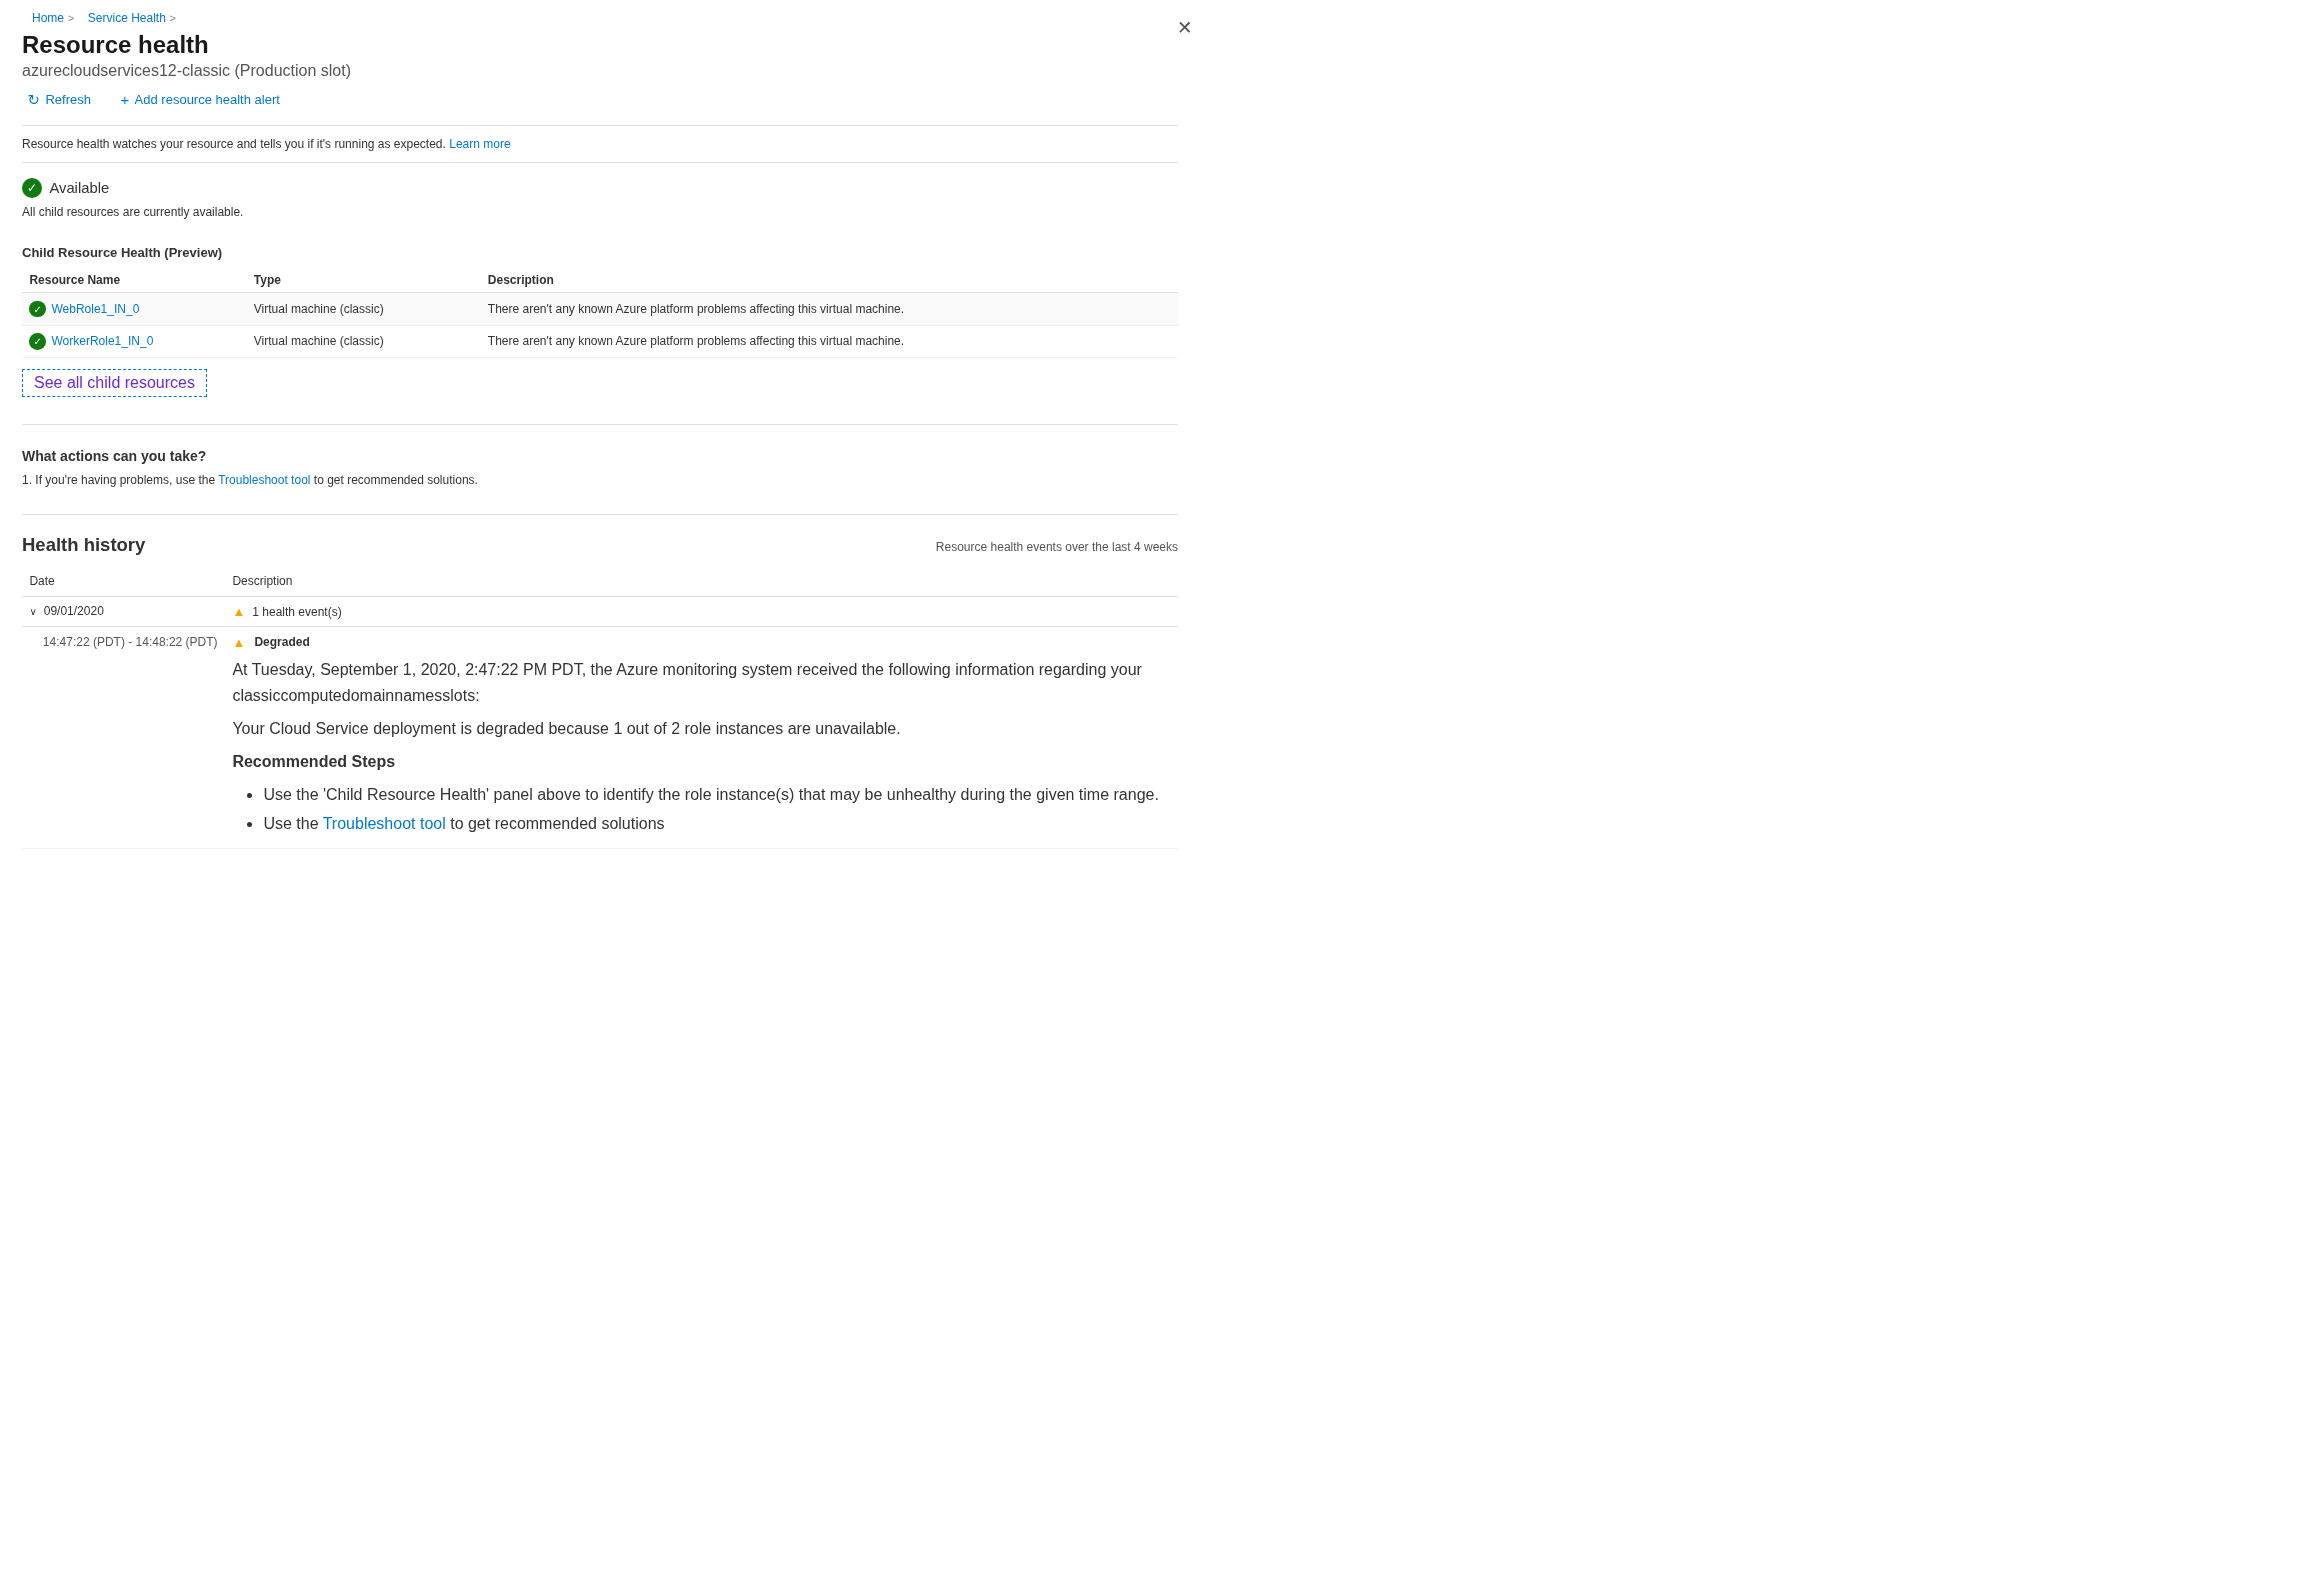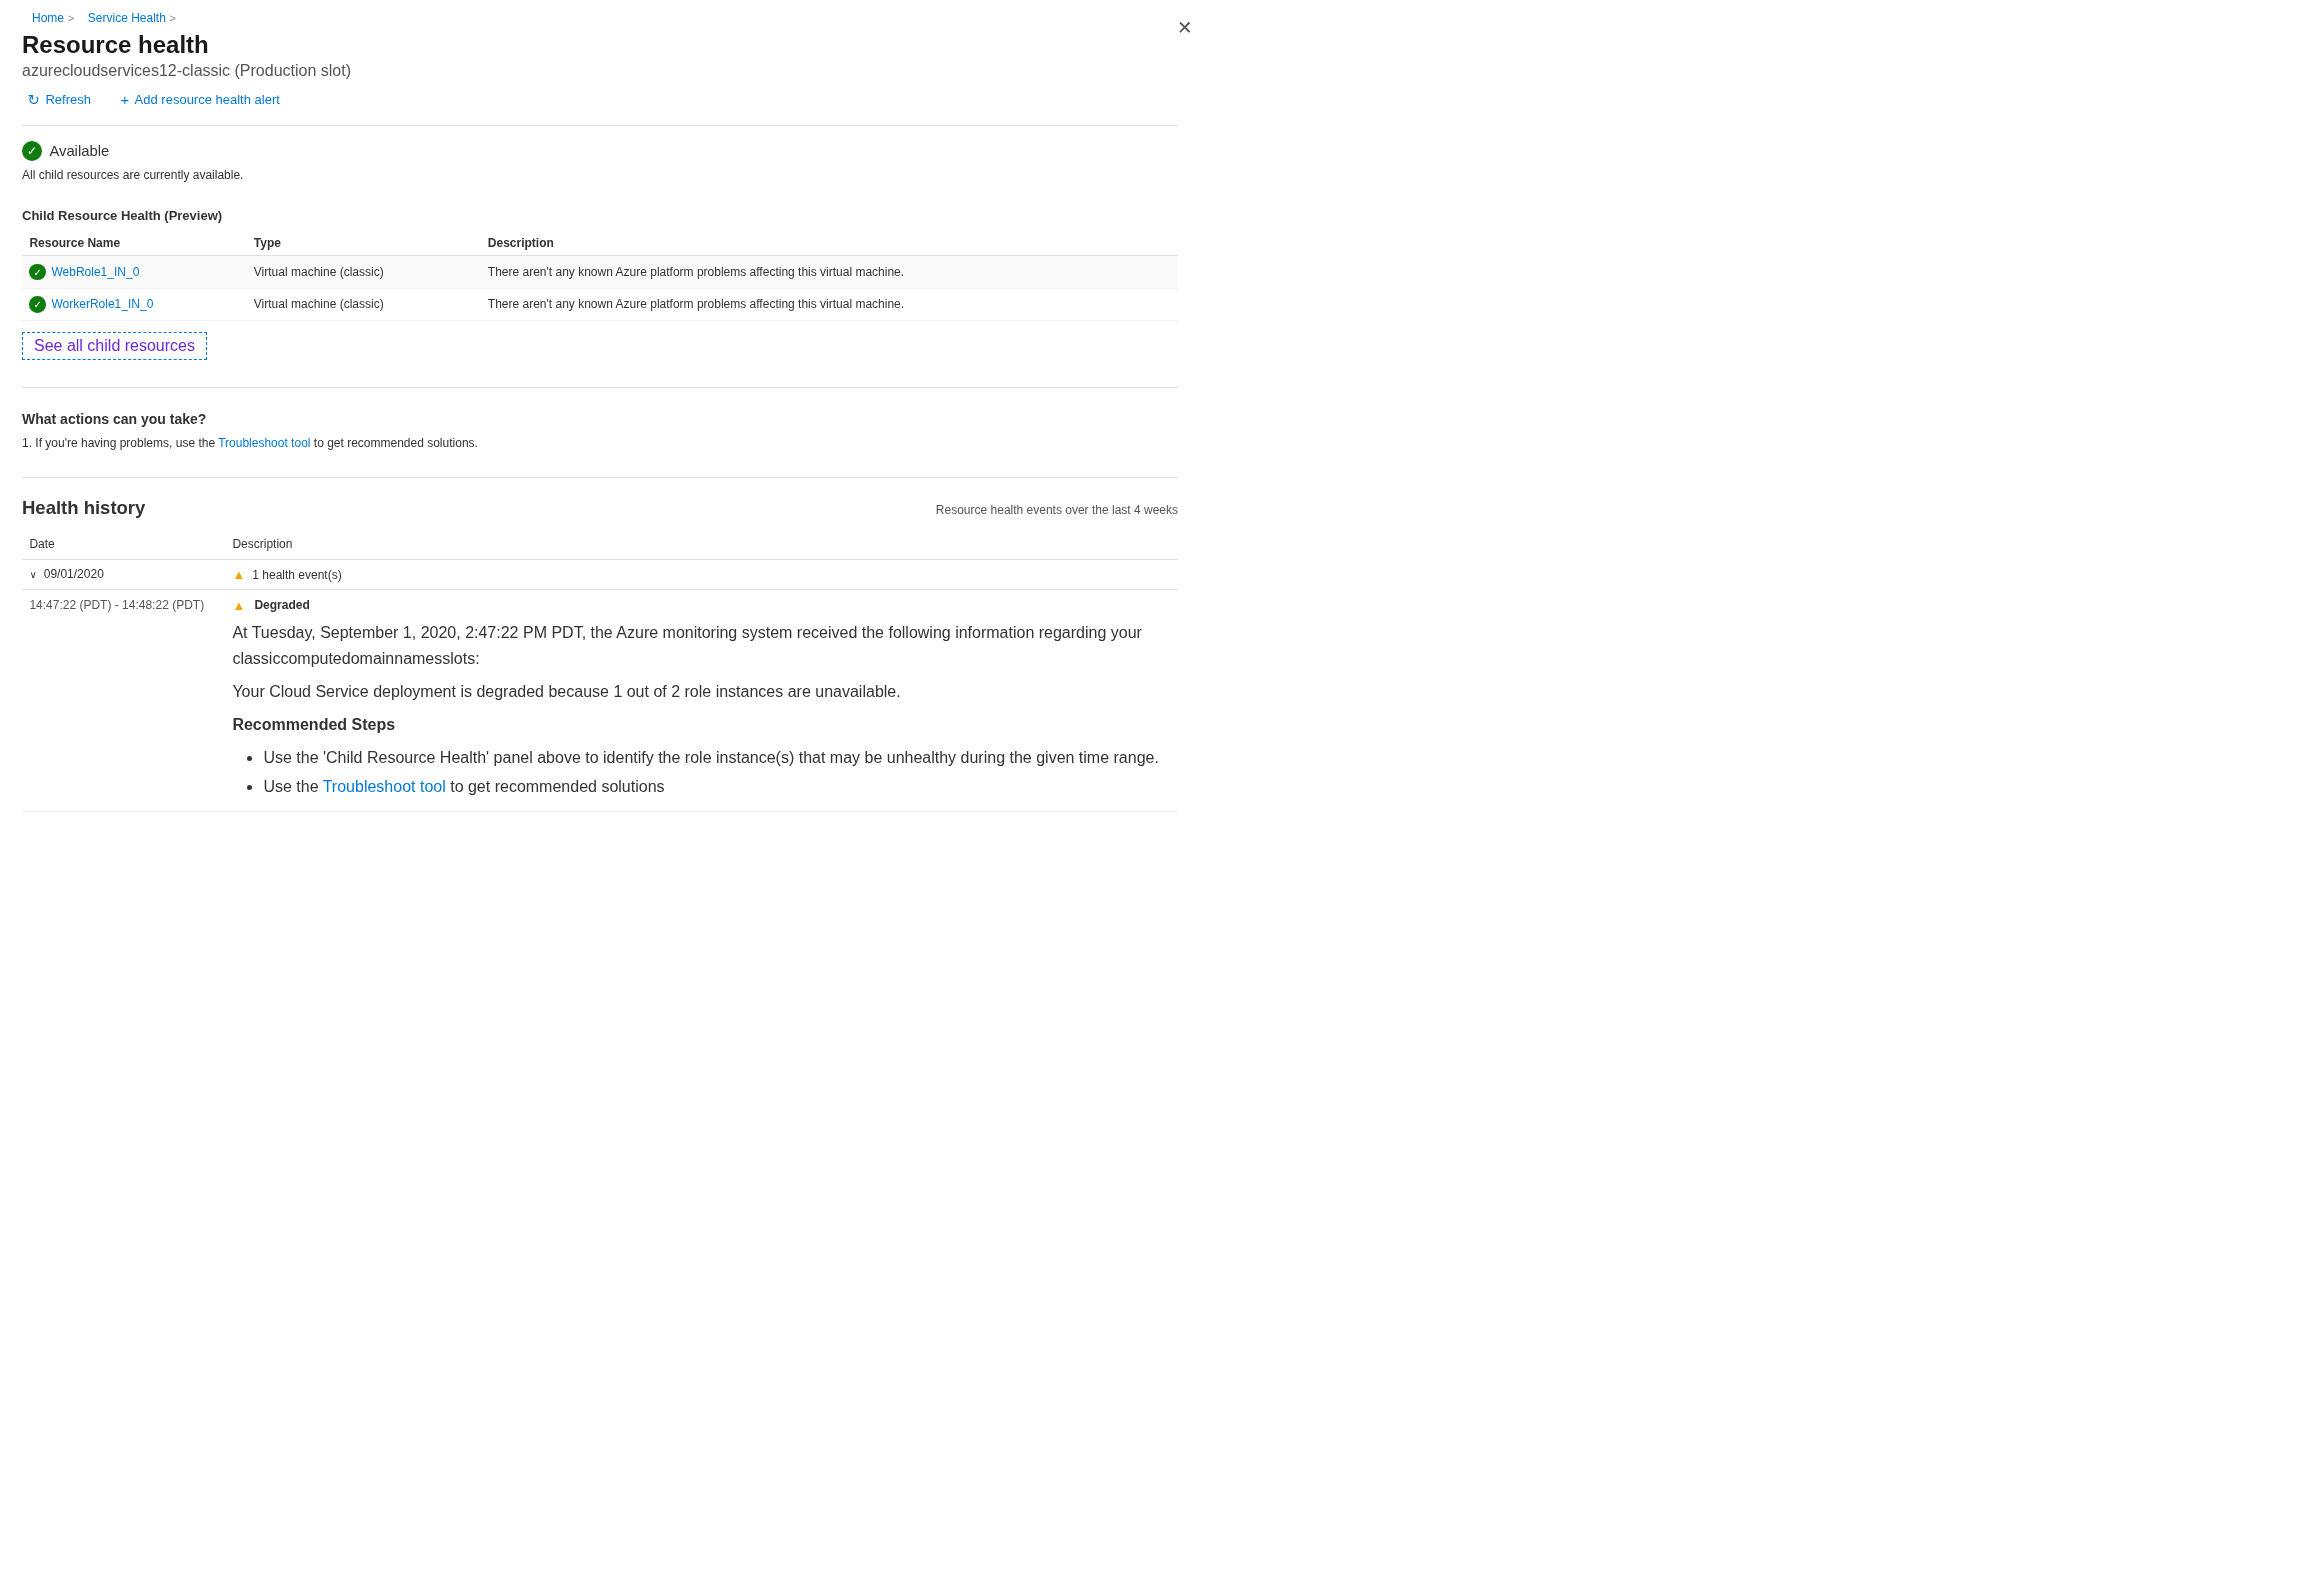--- a/index.html
+++ b/index.html
@@ -267,21 +267,21 @@
     }
     .steps-list li {
       margin-bottom: 3.7px;
       margin-left: 9px;
     }
     .steps-list li a { color: #0078d4; text-decoration: none; }
     .time-range {
       color: #555;
       font-size: 12px;
     }
-    .col-date { width: 203px; }
+    .col-date { width: 203px; text-align: right; }
     .col-desc { width: auto; }
   </style>
 </head>
 <body>
 
 <div class="container">
   
   <div class="breadcrumb">
     <a class="breadcrumb-link">Home</a>
     <span class="breadcrumb-sep">&gt;</span>
@@ -302,20 +302,24 @@
       <span class="toolbar-icon">↻</span>
       <span>Refresh</span>
     </button>
     <button class="toolbar-btn">
       <span class="toolbar-icon">+</span>
       <span>Add resource health alert</span>
     </button>
   </div>
 
   
+  <div class="info-bar">
+    <span>Resource health watches your resource and tells you if it's running as expected.</span>
+    <a href="#">Learn more</a>
+  </div>
 
   
   <div class="status-section">
     <div class="status-available">
       <div class="status-icon-available">✓</div>
       <span>Available</span>
     </div>
     <div class="status-desc">All child resources are currently available.</div>
   </div>
 

